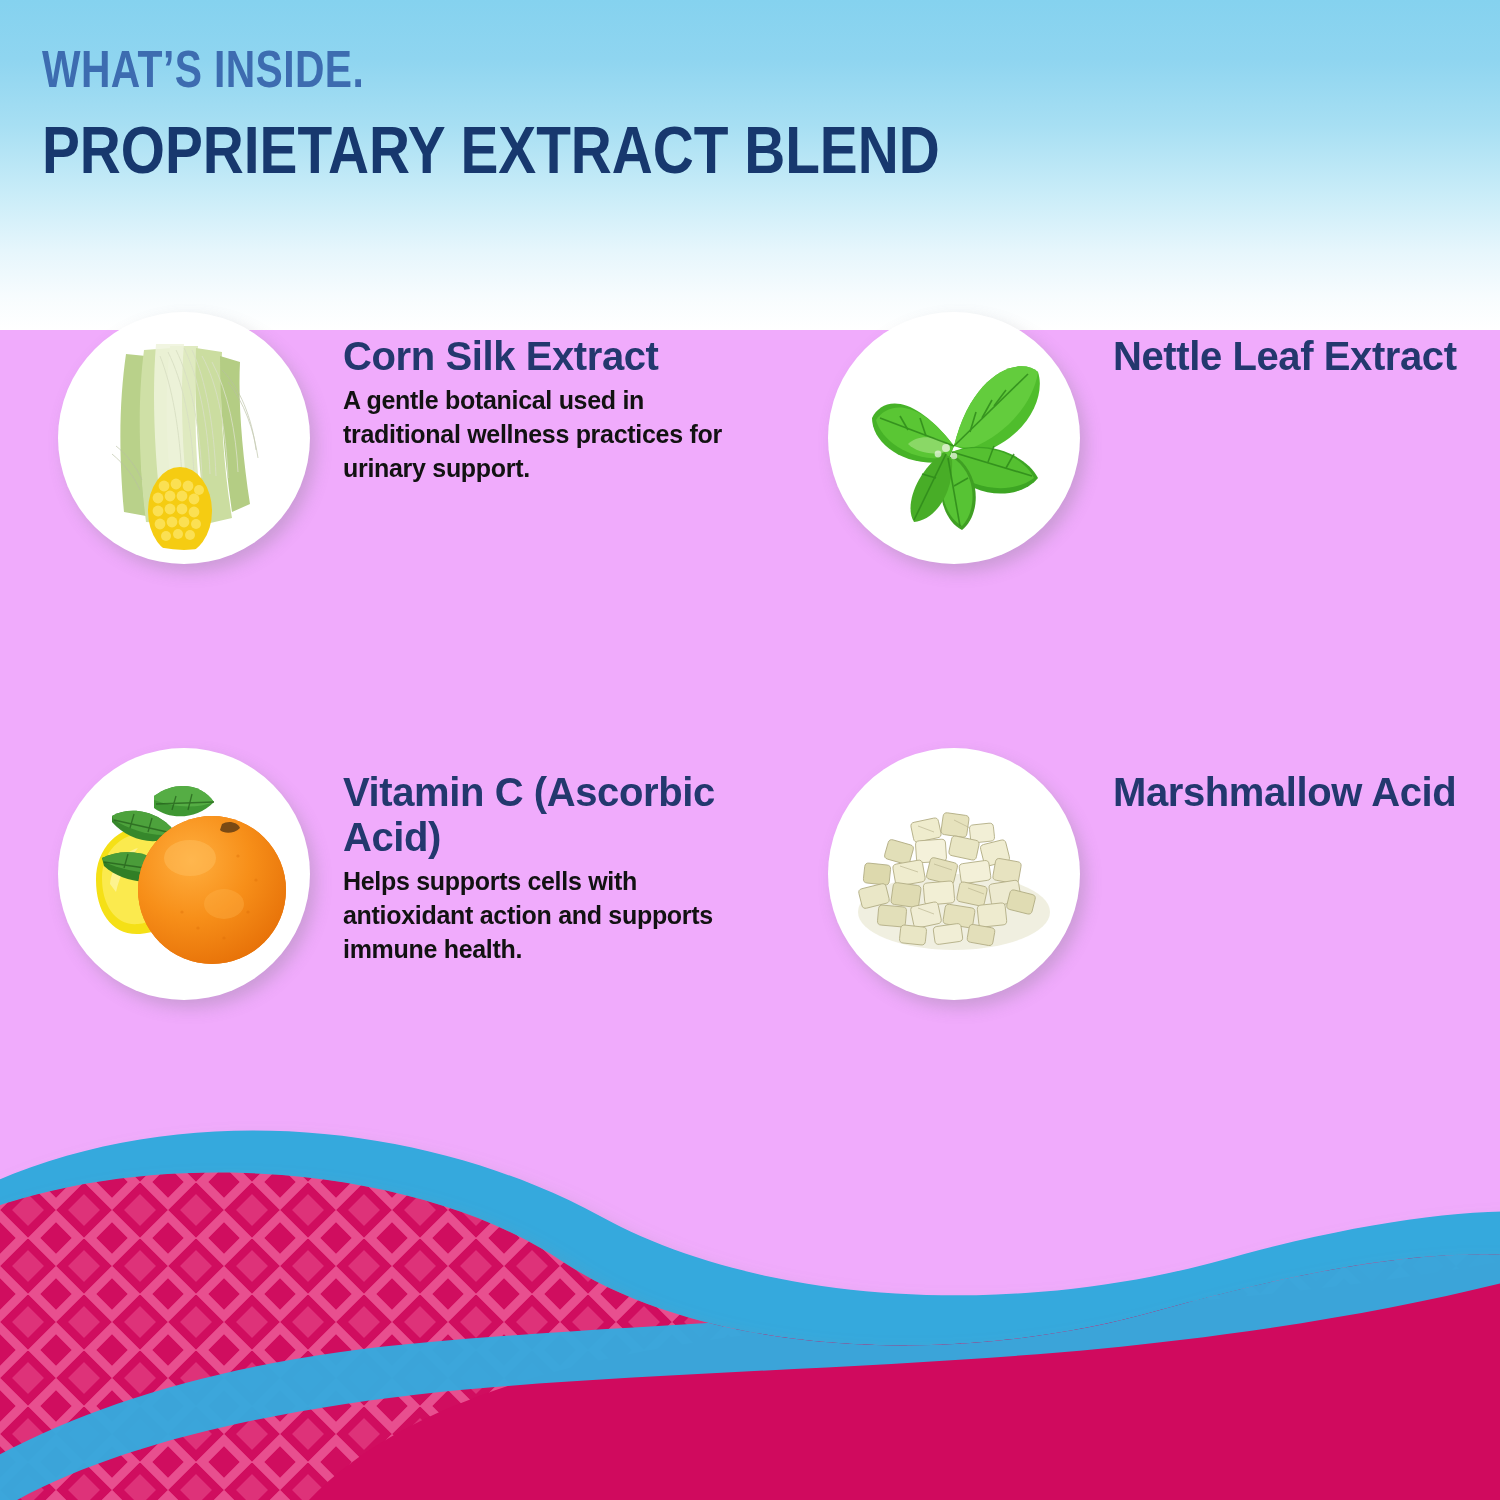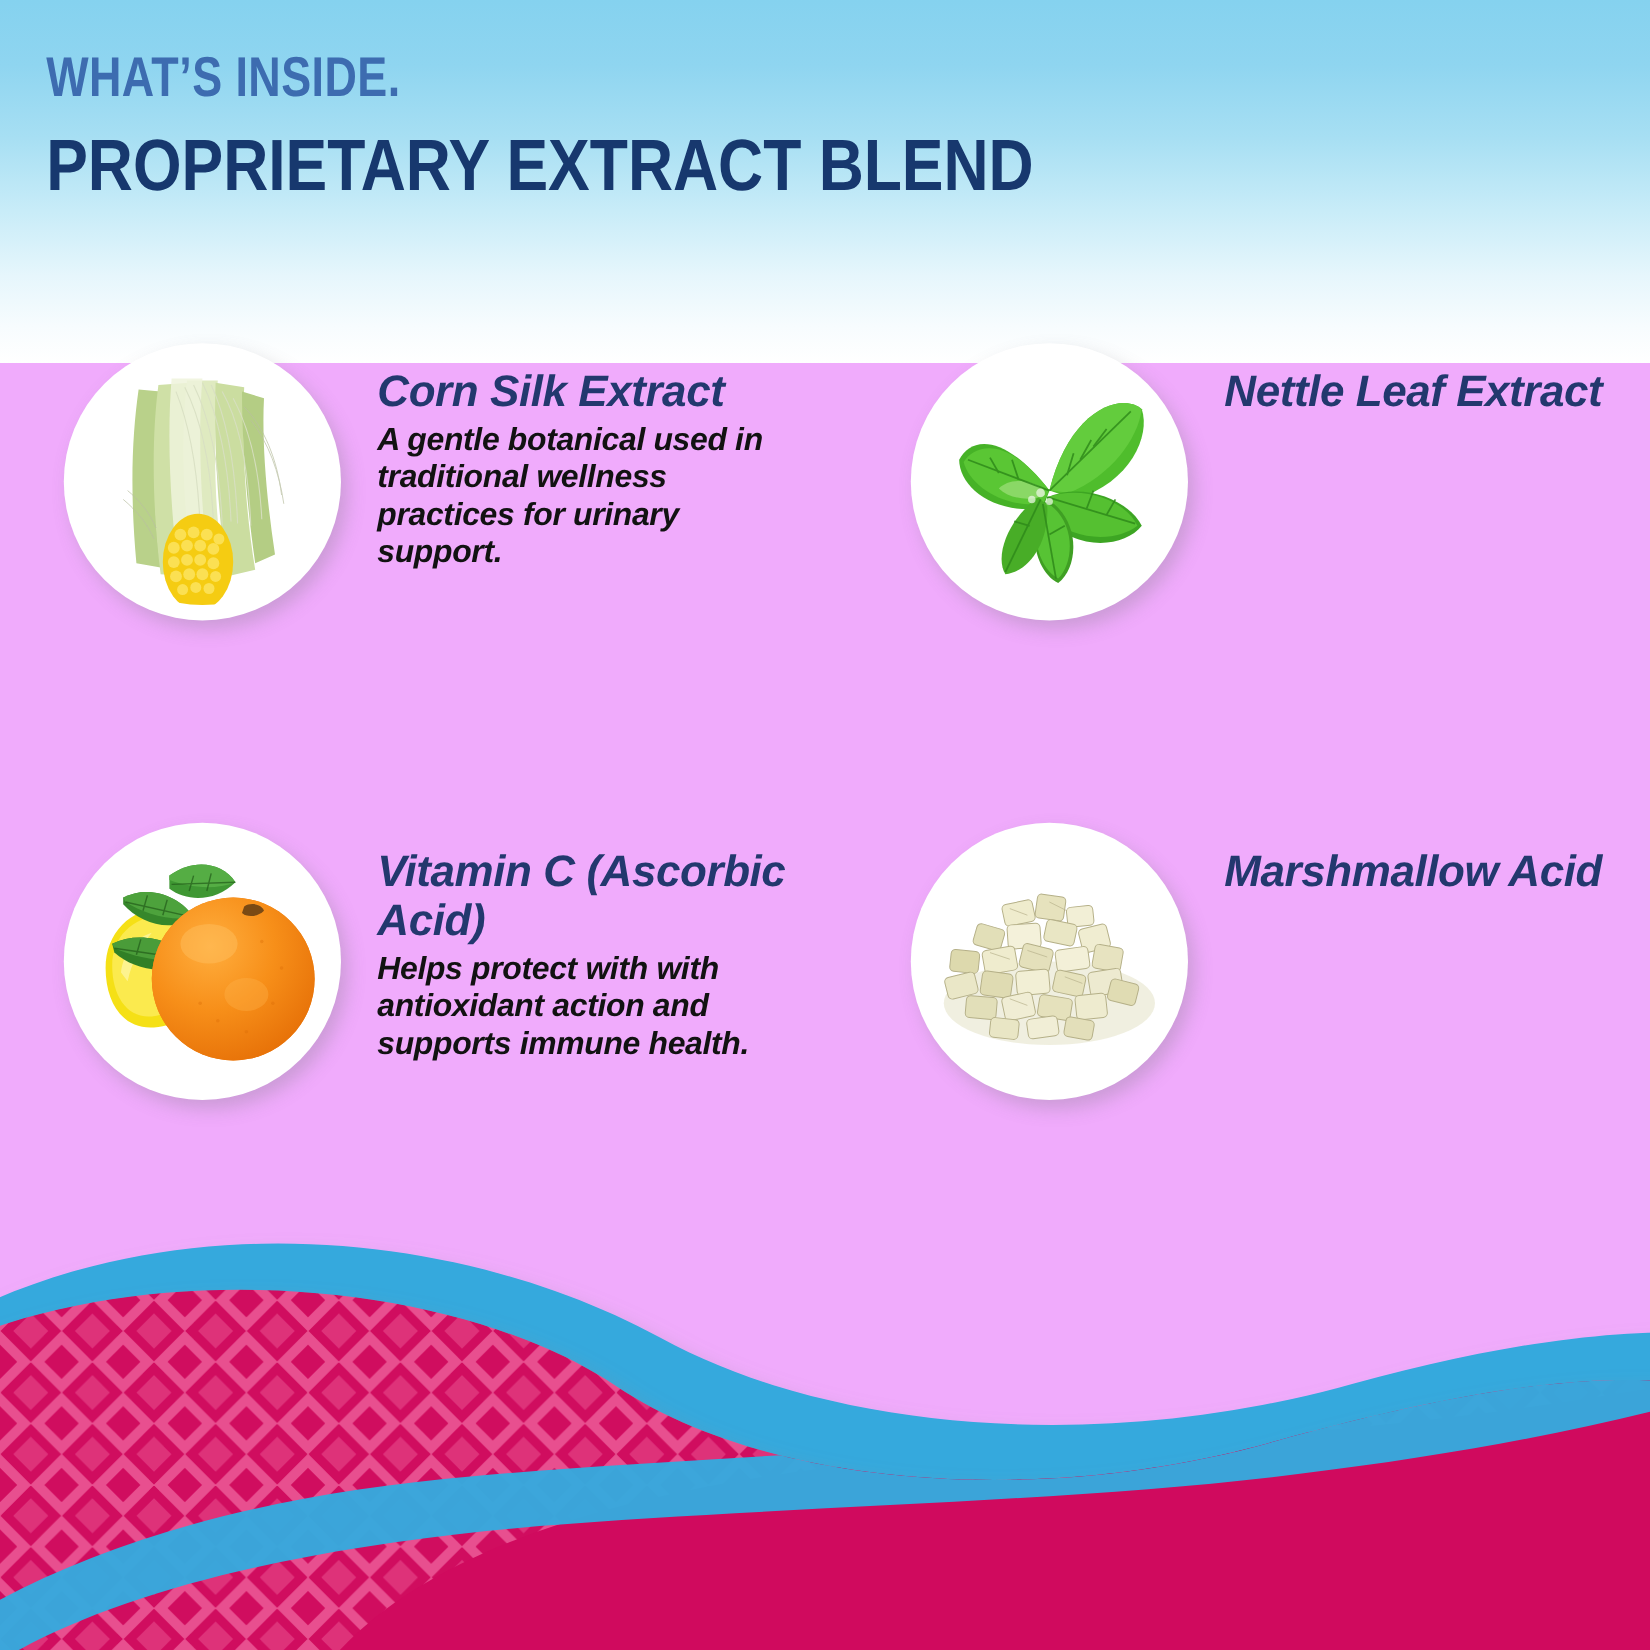--- a/index.html
+++ b/index.html
@@ -46,21 +46,21 @@
     font-size:66px; line-height:72px;
     font-weight:bold;
     letter-spacing:0px;
     transform:scaleX(0.86);
     transform-origin:left center;
     color:#17386e;
     white-space:nowrap;
   }
 
   
-  .grid { position:absolute; left:0; top:0; width:1440px; height:1060px;font-style:italic; }
+  .grid { position:absolute; left:0; top:0; width:1440px; height:1060px; }
 
   .card { position:absolute; }
   .card.c0 { left:58px;  top:312px; }
   .card.c1 { left:828px; top:312px; }
   .card.c2 { left:58px;  top:748px; }
   .card.c3 { left:828px; top:748px; }
 
   .thumb {
     position:absolute; left:0; top:0;
     width:252px; height:252px; border-radius:50%;
@@ -79,21 +79,21 @@
   .card .text { position:absolute; left:285px; top:22px; width:395px; }
   .card.c1 .text, .card.c3 .text { width:365px; }
 
   .ing-title {
     font-size:40px; line-height:45px;
     font-weight:bold; color:#23386e;
     letter-spacing:-0.4px;
   }
   .ing-desc {
     margin-top:4px;
-    font-size:29px; line-height:34px;
+    font-size:25px; line-height:34px;
     font-weight:bold; color:#121212;
     letter-spacing:-0.3px;
   }
 
   
   .art { position:absolute; left:0; bottom:0; width:1500px; height:430px; }
   .art svg { display:block; width:1500px; height:430px; }
 
   
   .logo { position:absolute; left:1248px; top:1325px; width:170px; height:150px; }
@@ -263,21 +263,21 @@
                   <circle cx="176" cy="150" r="1.6"></circle>
                 <circle cx="184" cy="118" r="1.6"></circle>
                   <circle cx="166" cy="94" r="1.6"></circle>
               </g>
             </g>
           </svg>
         </div>
       </div>
       <div class="text">
         <div class="ing-title">Vitamin C (Ascorbic Acid)</div>
-        <div class="ing-desc">Helps protect with with antioxidant action and supports immune health.</div>
+        <div class="ing-desc">Helps supports cells with antioxidant action and supports immune health.</div>
       </div>
     </div>
 
     <div class="card c3">
       <div class="thumb">
         <div class="inner">
           <svg viewBox="0 0 224 224">
             <rect width="224" height="224" fill="#ffffff"></rect>
             <g>
               <ellipse cx="112" cy="150" rx="96" ry="38" fill="#e4e2c7" opacity="0.55"></ellipse>

